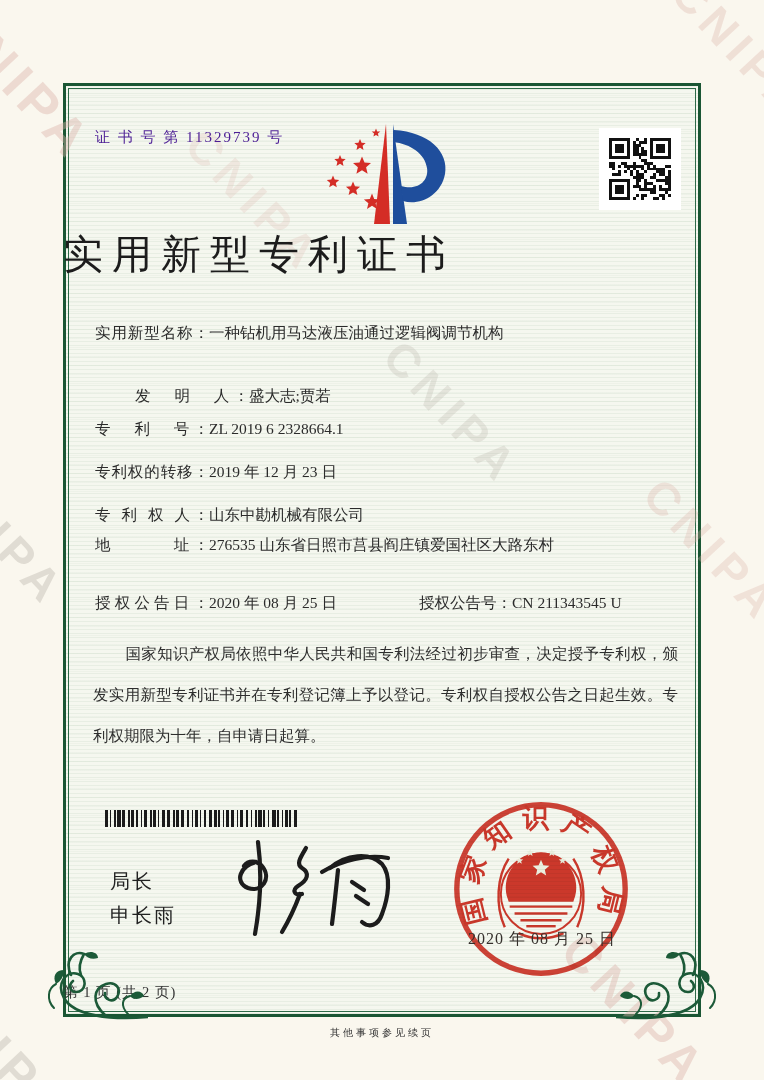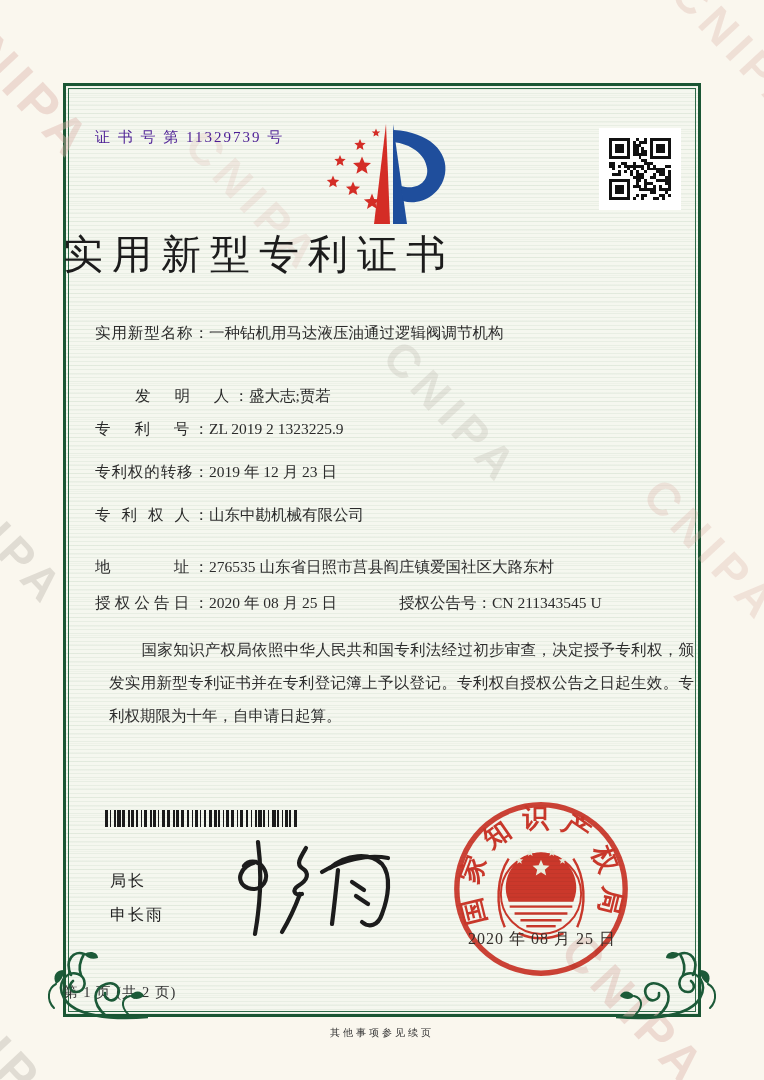--- a/index.html
+++ b/index.html
@@ -23,30 +23,30 @@
   
   .cert-no{left:95px;top:128px;font-size:15px;letter-spacing:2px;color:#4c1d95;}
   .logo{left:323px;top:120px;}
   .qr{left:599px;top:128px;width:82px;height:82px;background:#fff;padding:4px;box-sizing:border-box;}
   .title{left:63px;top:227px;width:638px;text-align:left;font-size:40px;font-weight:normal;
          letter-spacing:9px;color:#1c1c1c;}
   
   .fields{left:95px;top:323px;width:600px;font-size:15.5px;color:#2b2b2b;}
   .frow{position:absolute;left:0;white-space:nowrap;}
   .flabel{display:inline-block;width:114px;text-align-last:justify;}
-  .r0{top:0;} .r1{top:63px;margin-left:40px;} .r2{top:96px;} .r3{top:139px;} .r4{top:182px;} .r5{top:234px;} .r6{top:270px;}
-  .grant-no{position:absolute;left:304px;top:270px;white-space:nowrap;text-align:right;}
-  
-  .body-text{left:109px;top:633px;width:585px;font-size:15.5px;line-height:33px;
+  .r0{top:0;} .r1{top:63px;margin-left:40px;} .r2{top:96px;} .r3{top:139px;} .r4{top:182px;} .r5{top:212px;} .r6{top:270px;}
+  .grant-no{position:absolute;left:324px;top:270px;white-space:nowrap;text-align:right;}
+  
+  .body-text{left:93px;top:633px;width:585px;font-size:15.5px;line-height:41px;
              text-align:justify;color:#2e2e2e;}
   .body-text p{margin:0;text-indent:2.1em;}
   
   .barcode{left:105px;top:810px;width:196px;height:17px;}
   .signatory{left:110px;top:864px;font-family:"Liberation Sans","DejaVu Sans",sans-serif;
-             font-size:16px;color:#222;line-height:34px;letter-spacing:2px;}
+             font-size:20px;color:#222;line-height:34px;letter-spacing:2px;}
   .signature{left:222px;top:836px;}
   .seal{left:448px;top:796px;mix-blend-mode:multiply;}
   .seal-date{left:468px;top:929px;font-size:16px;letter-spacing:1px;color:#35302c;white-space:nowrap;}
   .page-ind{left:63px;top:983px;width:638px;text-align:left;font-size:14.5px;letter-spacing:1px;color:#333;}
   .cont-note{left:0;top:1026px;width:764px;text-align:center;font-size:10px;letter-spacing:3px;color:#333;}
   .flourish{z-index:4;}
 </style>
 </head>
 <body>
 
@@ -251,21 +251,21 @@
         <rect x="3" y="17" width="5" height="5" fill="#fff"></rect>
         <rect x="4" y="18" width="3" height="3"></rect>
       </g>
   </svg>
 
   <div class="z title">实用新型专利证书</div>
 
   <div class="z fields">
     <div class="frow r0"><span class="flabel">实用新型名称：</span><span>一种钻机用马达液压油通过逻辑阀调节机构</span></div>
     <div class="frow r1"><span class="flabel">发　明　人：</span><span>盛大志;贾若</span></div>
-    <div class="frow r2"><span class="flabel">专　利　号：</span><span>ZL 2019 2 1323225.9</span></div>
+    <div class="frow r2"><span class="flabel">专　利　号：</span><span>ZL 2019 6 2328664.1</span></div>
     <div class="frow r3"><span class="flabel">专利权的转移：</span><span>2019 年 12 月 23 日</span></div>
     <div class="frow r4"><span class="flabel">专 利 权 人：</span><span>山东中勘机械有限公司</span></div>
     <div class="frow r5"><span class="flabel">地　　　址：</span><span>276535 山东省日照市莒县阎庄镇爱国社区大路东村</span></div>
     <div class="frow r6"><span class="flabel">授权公告日：</span><span>2020 年 08 月 25 日</span></div>
     <div class="grant-no"><span>授权公告号：</span><span>CN 211343545 U</span></div>
   </div>
 
   <div class="z body-text">
     <p>国家知识产权局依照中华人民共和国专利法经过初步审查，决定授予专利权，颁发实用新型专利证书并在专利登记簿上予以登记。专利权自授权公告之日起生效。专利权期限为十年，自申请日起算。</p>
   </div>

